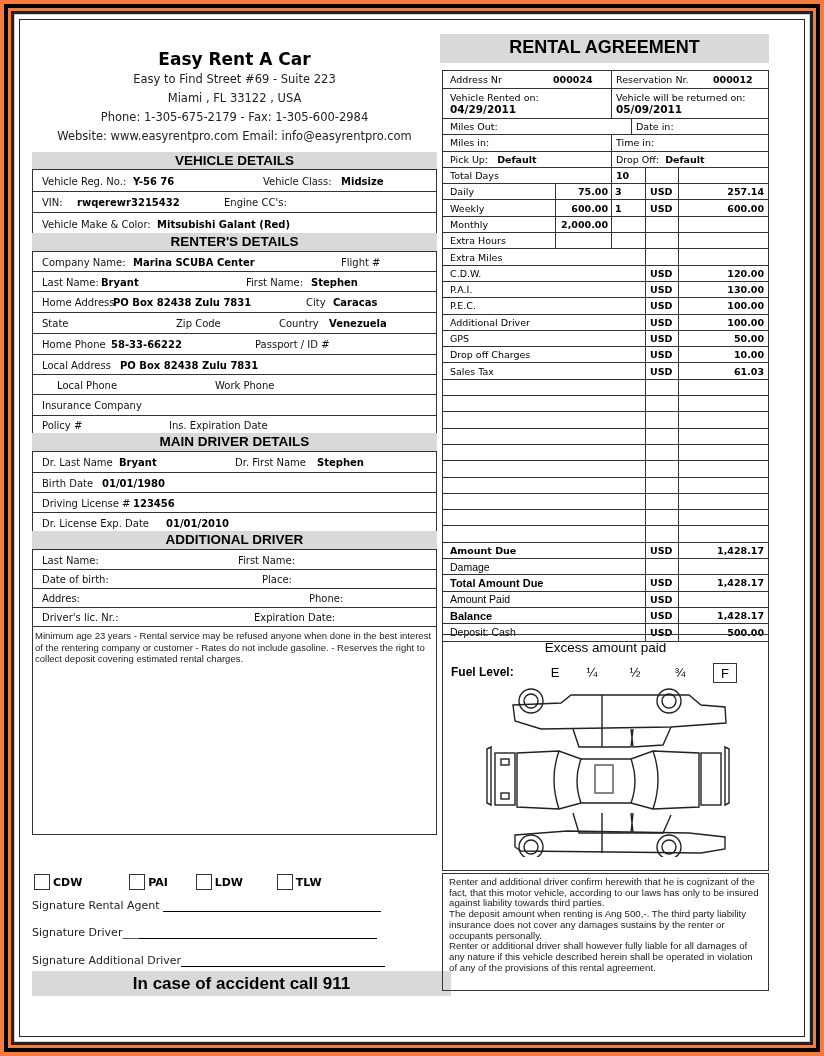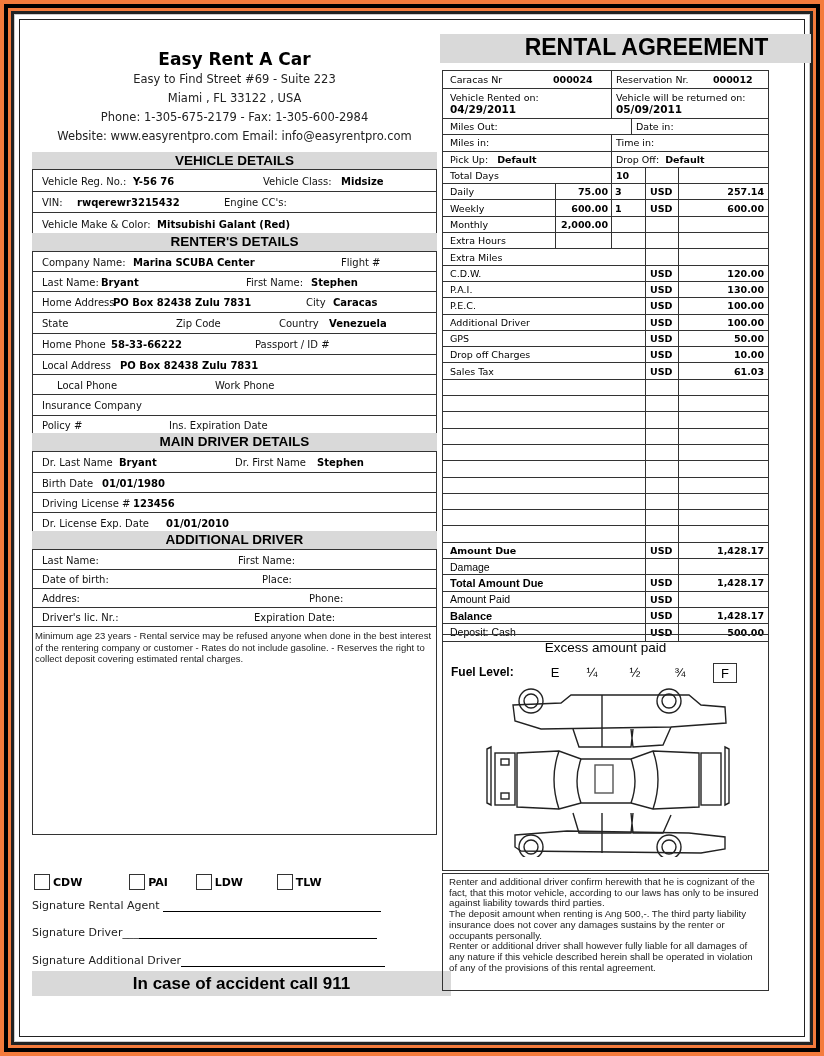--- a/index.html
+++ b/index.html
@@ -190,26 +190,26 @@
 </div>
 <div class="sig" style="top:926px;">
   <span>Signature Driver___</span><span class="ln" style="width:238px;"></span>
 </div>
 <div class="sig" style="top:954px;">
   <span>Signature Additional Driver</span><span class="ln" style="width:204px;"></span>
 </div>
 
 <div class="secthead" style="left:32px;top:971px;width:419px;height:25px;line-height:25px;font-size:17px;">In case of accident call 911</div>
 
-<div class="secthead" style="left:440px;top:34px;width:329px;height:29px;line-height:26px;font-size:23px;padding-left:42px;">RENTAL AGREEMENT</div>
+<div class="secthead" style="left:440px;top:34px;width:329px;height:29px;line-height:26px;font-size:18px;">RENTAL AGREEMENT</div>
 
 <div class="rt" id="rt">
 
   <div class="rrow" style="height:18px;">
-    <div class="cell" style="left:7px;">Caracas Nr</div>
+    <div class="cell" style="left:7px;">Address Nr</div>
     <div class="cell bold" style="left:110px;">000024</div>
     <div class="cell vline" style="left:168px;padding-left:4px;">Reservation Nr.</div>
     <div class="cell bold" style="left:270px;">000012</div>
   </div>
   <div class="rrow" style="height:30px;">
     <div class="cell" style="left:7px;flex-direction:column;align-items:flex-start;justify-content:center;">
       <span>Vehicle Rented on:</span>
       <span class="bold" style="font-size:10.5px;">04/29/2011</span>
     </div>
     <div class="cell vline" style="left:168px;padding-left:4px;flex-direction:column;align-items:flex-start;justify-content:center;">

